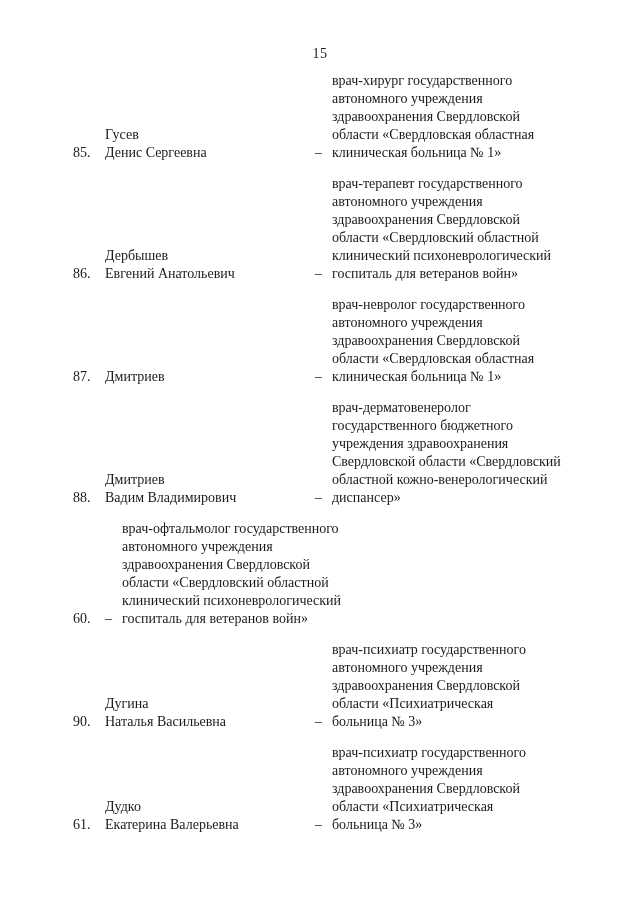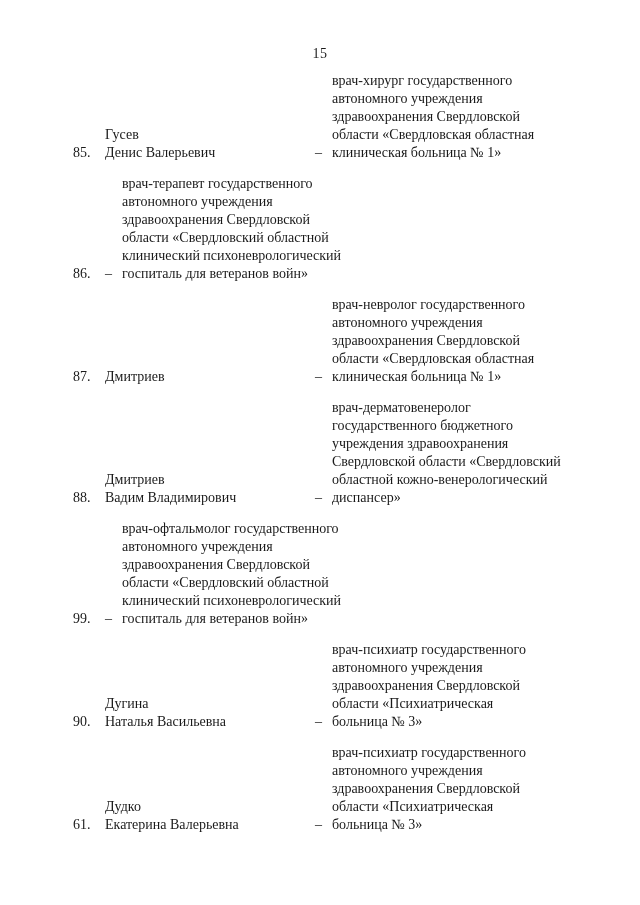--- a/index.html
+++ b/index.html
@@ -57,32 +57,36 @@
 
 <div class="page">
   <div class="page-number">15</div>
 
   <div class="entries">
 
     <div class="entry">
       <div class="entry-num">85.</div>
       <div class="entry-name">
         <div>Гусев</div>
-        <div>Денис Валерьевич</div>
+        <div>Денис Сергеевна</div>
       </div>
       <div class="entry-dash">–</div>
       <div class="entry-desc">врач-хирург государственного
 автономного учреждения
 здравоохранения Свердловской
 области «Свердловская областная
 клиническая больница № 1»</div>
     </div>
 
     <div class="entry">
       <div class="entry-num">86.</div>
+      <div class="entry-name">
+        <div>Дербышев</div>
+        <div>Евгений Анатольевич</div>
+      </div>
       <div class="entry-dash">–</div>
       <div class="entry-desc">врач-терапевт государственного
 автономного учреждения
 здравоохранения Свердловской
 области «Свердловский областной
 клинический психоневрологический
 госпиталь для ветеранов войн»</div>
     </div>
 
     <div class="entry">
@@ -107,21 +111,21 @@
       <div class="entry-dash">–</div>
       <div class="entry-desc">врач-дерматовенеролог
 государственного бюджетного
 учреждения здравоохранения
 Свердловской области «Свердловский
 областной кожно-венерологический
 диспансер»</div>
     </div>
 
     <div class="entry">
-      <div class="entry-num">99.</div>
+      <div class="entry-num">60.</div>
       <div class="entry-dash">–</div>
       <div class="entry-desc">врач-офтальмолог государственного
 автономного учреждения
 здравоохранения Свердловской
 области «Свердловский областной
 клинический психоневрологический
 госпиталь для ветеранов войн»</div>
     </div>
 
     <div class="entry">

